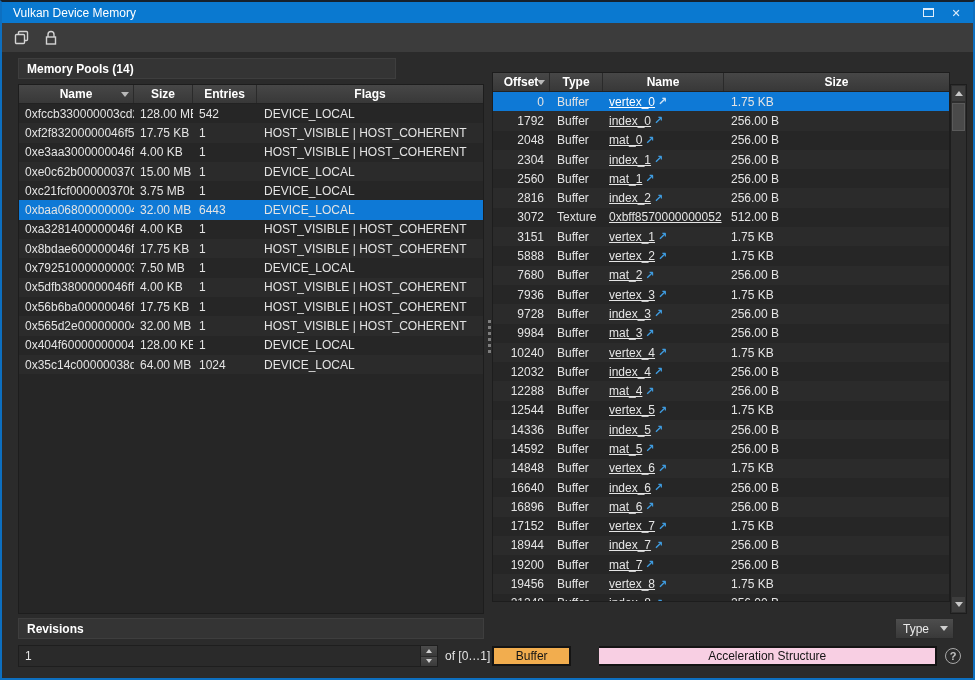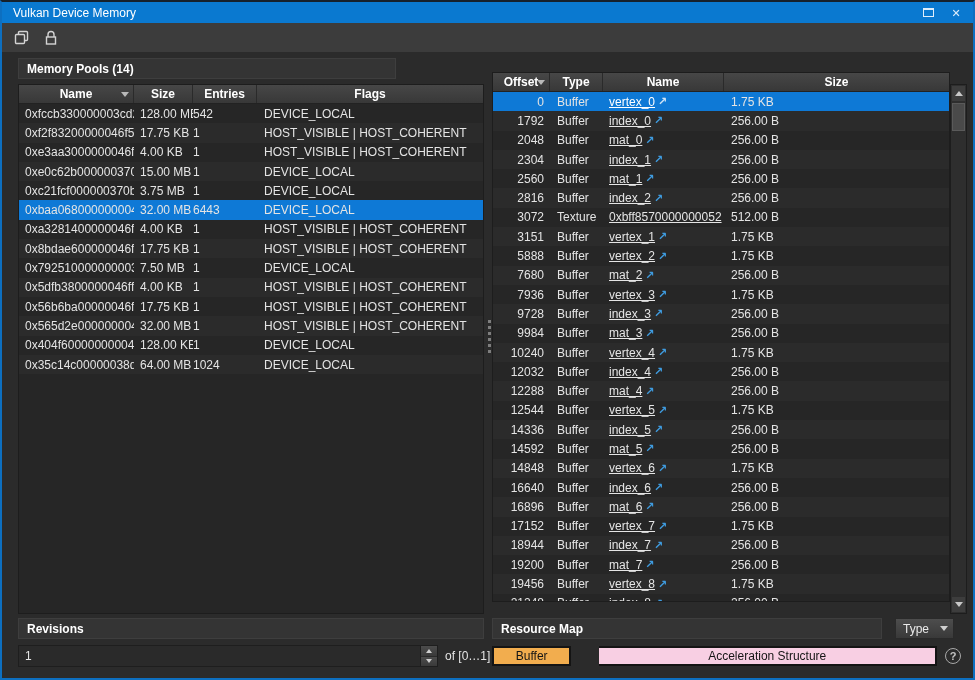--- a/index.html
+++ b/index.html
@@ -38,21 +38,21 @@
               border-left:4px solid transparent; border-right:4px solid transparent; border-top:5px solid #b9b9b9; }
   .rows { overflow:hidden; }
   .trow { display:flex; height:19.3px; align-items:center; }
   .trow:nth-child(even) { background:#2b2b2b; }
   .trow.selected { background:#0e79d6; }
   .pc { overflow:hidden; white-space:nowrap; }
 
   
   .c-pname  { width:115px; padding-left:6px; }
   .c-psize  { width:59px;  padding-left:6px; }
-  .c-pentries { width:64px; }
+  .c-pentries { width:64px; padding-left:6px; }
   .c-pflags { flex:1; padding-left:7px; }
   .h-pname{width:115px}.h-psize{width:59px}.h-pentries{width:64px}.h-pflags{flex:1}
 
   
   .c-roffset { width:57px; text-align:right; padding-right:6px; }
   .c-rtype   { width:53px; padding-left:7px; }
   .c-rname   { width:121px; padding-left:6px; display:flex; align-items:center; }
   .c-rsize   { flex:1; padding-left:7px; }
   .h-roffset{width:57px}.h-rtype{width:53px}.h-rname{width:121px}.h-rsize{flex:1}
 
@@ -538,23 +538,20 @@
       <span class="spin-btn">
           <span class="tri-s-up"></span>
         </span>
       <span class="spin-btn">
           <span class="tri-s-down"></span>
         </span>
     </span>
   </div>
   <span class="rev-range">of [0…1]</span>
 
-  <div class="group-hdr" style="left:490px; top:616px; width:390px;">
-    <span>Resource Map</span>
-  </div>
   <div class="type-dd">
     <span>Type</span>
     <span class="dd-arrow"></span>
   </div>
   <div class="map-bar" id="map-bar">
       <div class="map-seg" style="background: rgb(242, 173, 78); flex-grow: 74;">
         <span>Buffer</span>
       </div>
       <div class="map-seg" style="background: rgb(248, 207, 227); flex-grow: 369;">
         <span>Acceleration Structure</span>

